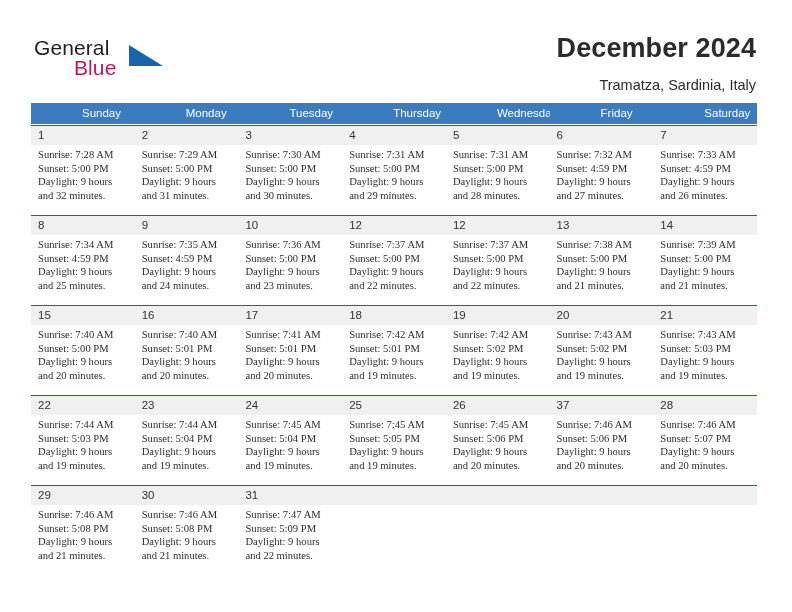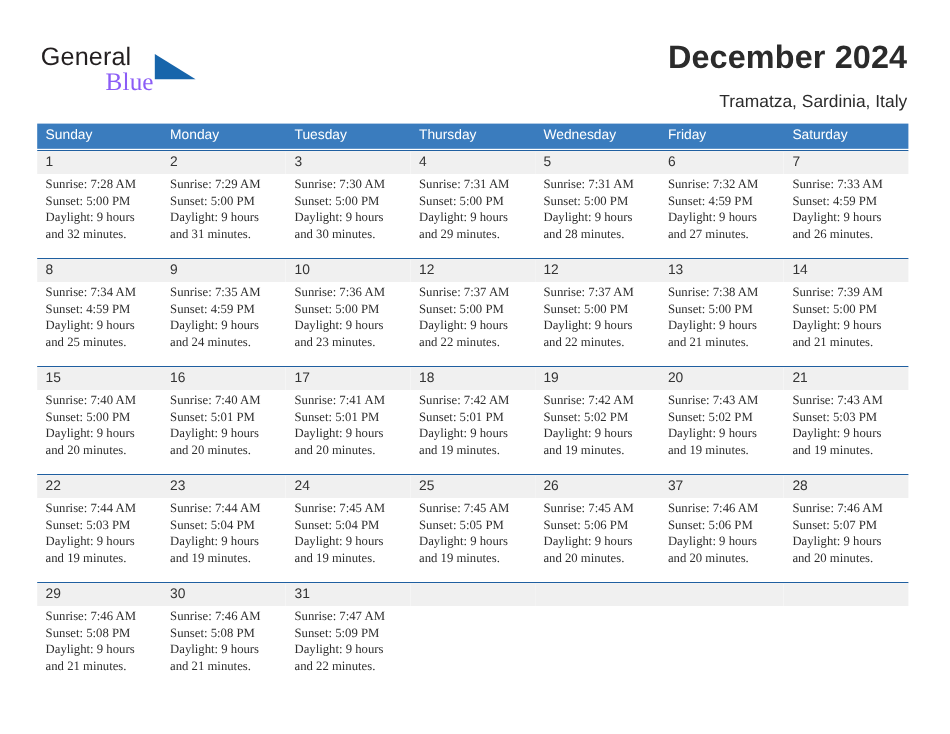--- a/index.html
+++ b/index.html
@@ -33,25 +33,25 @@
   .logo-general {
     position: absolute;
     left: 0; top: 0;
     font-size: 21px;
     color: #231f20;
     letter-spacing: 0.1px;
     font-family: "Liberation Sans", sans-serif;
   }
   .logo-blue {
     position: absolute;
-    left: 54px; top: 20px;
+    left: 40px; top: 20px;
     font-size: 21px;
-    color: #8b5cf6;
+    color: #be185d;
     letter-spacing: 0.1px;
-    font-family: Liberation Serif, serif;
+    font-family: Liberation Sans, sans-serif;
   }
   .logo-tri {
     position: absolute;
     left: 95px; top: 9px;
     width: 0; height: 0;
     border-left: 34px solid #1765ab;
     border-top: 21px solid transparent;
   }
 
   .title {
@@ -86,20 +86,21 @@
     background: #3a7cbe;
   }
   .dow {
     flex: 1 1 0;
     color: #ffffff;
     font-size: 11.5px;
     line-height: 21px;
     padding-left: 7px;
     white-space: nowrap;
     overflow: hidden;
+    margin-left: 44px;
   }
 
   .week {
     display: flex;
     width: 100%;
     border-top: 1.6px solid #1f5fa0;
     margin-top: 8px;
   }
   .week:first-of-type { margin-top: 1px; }
 

